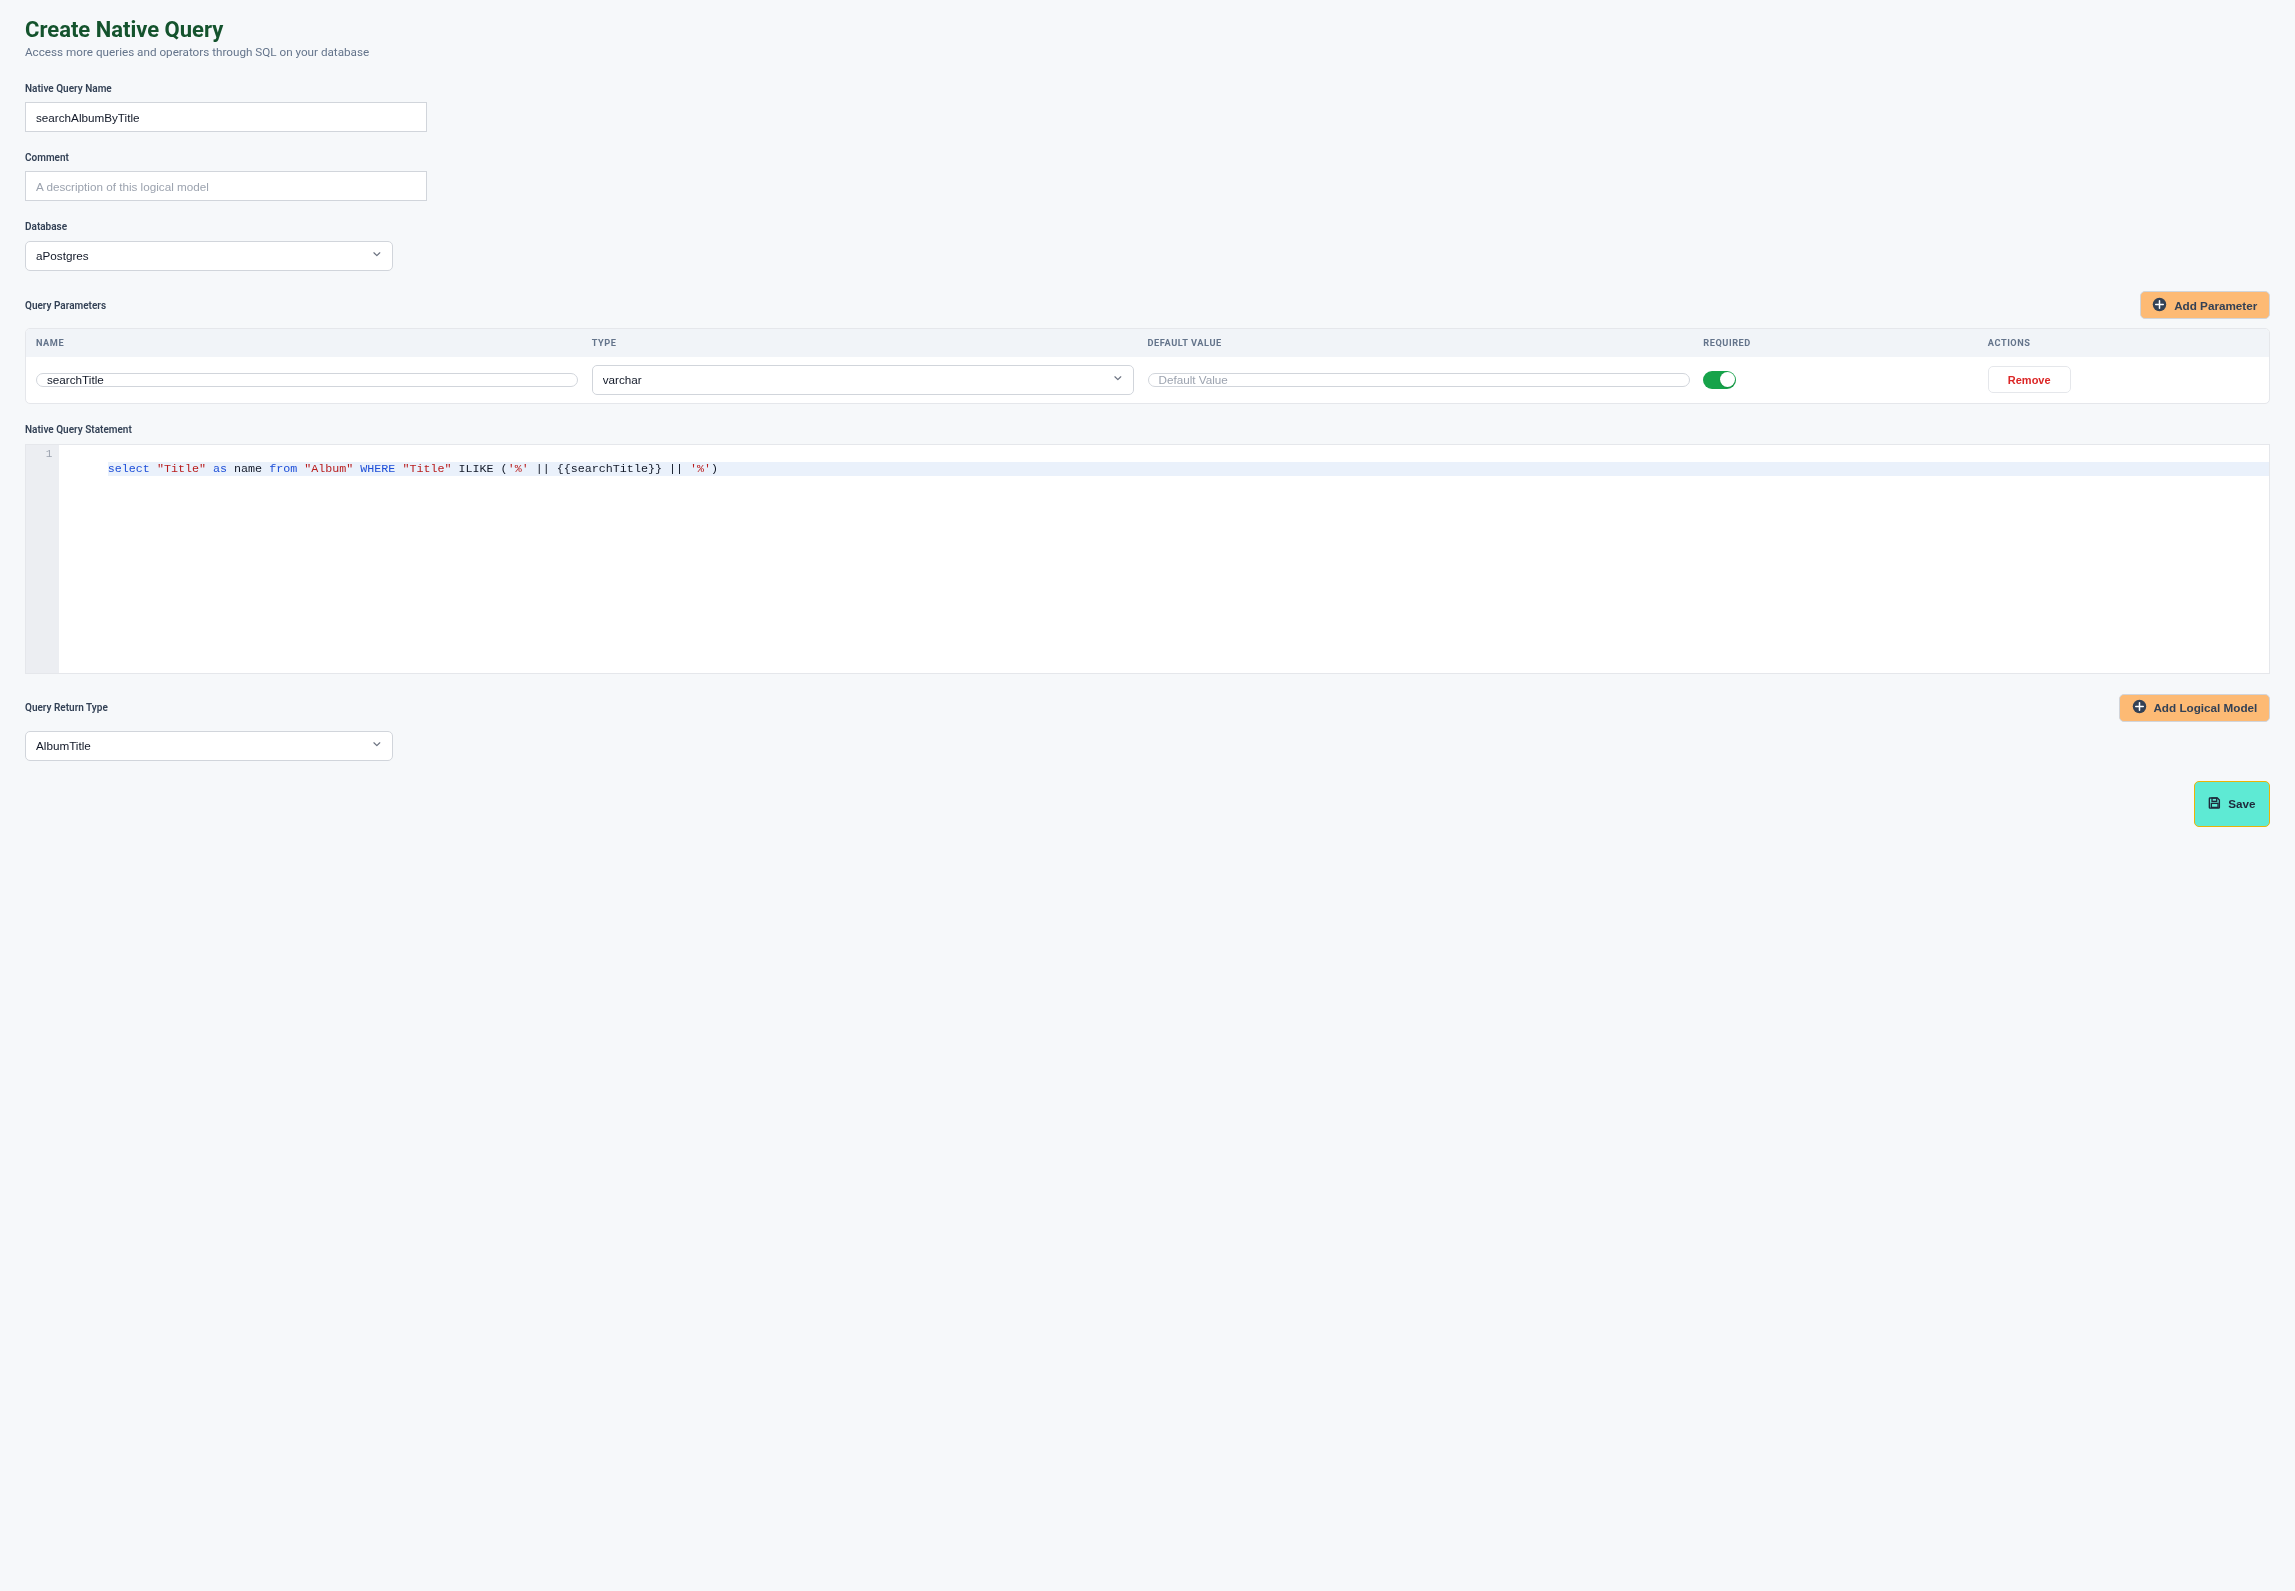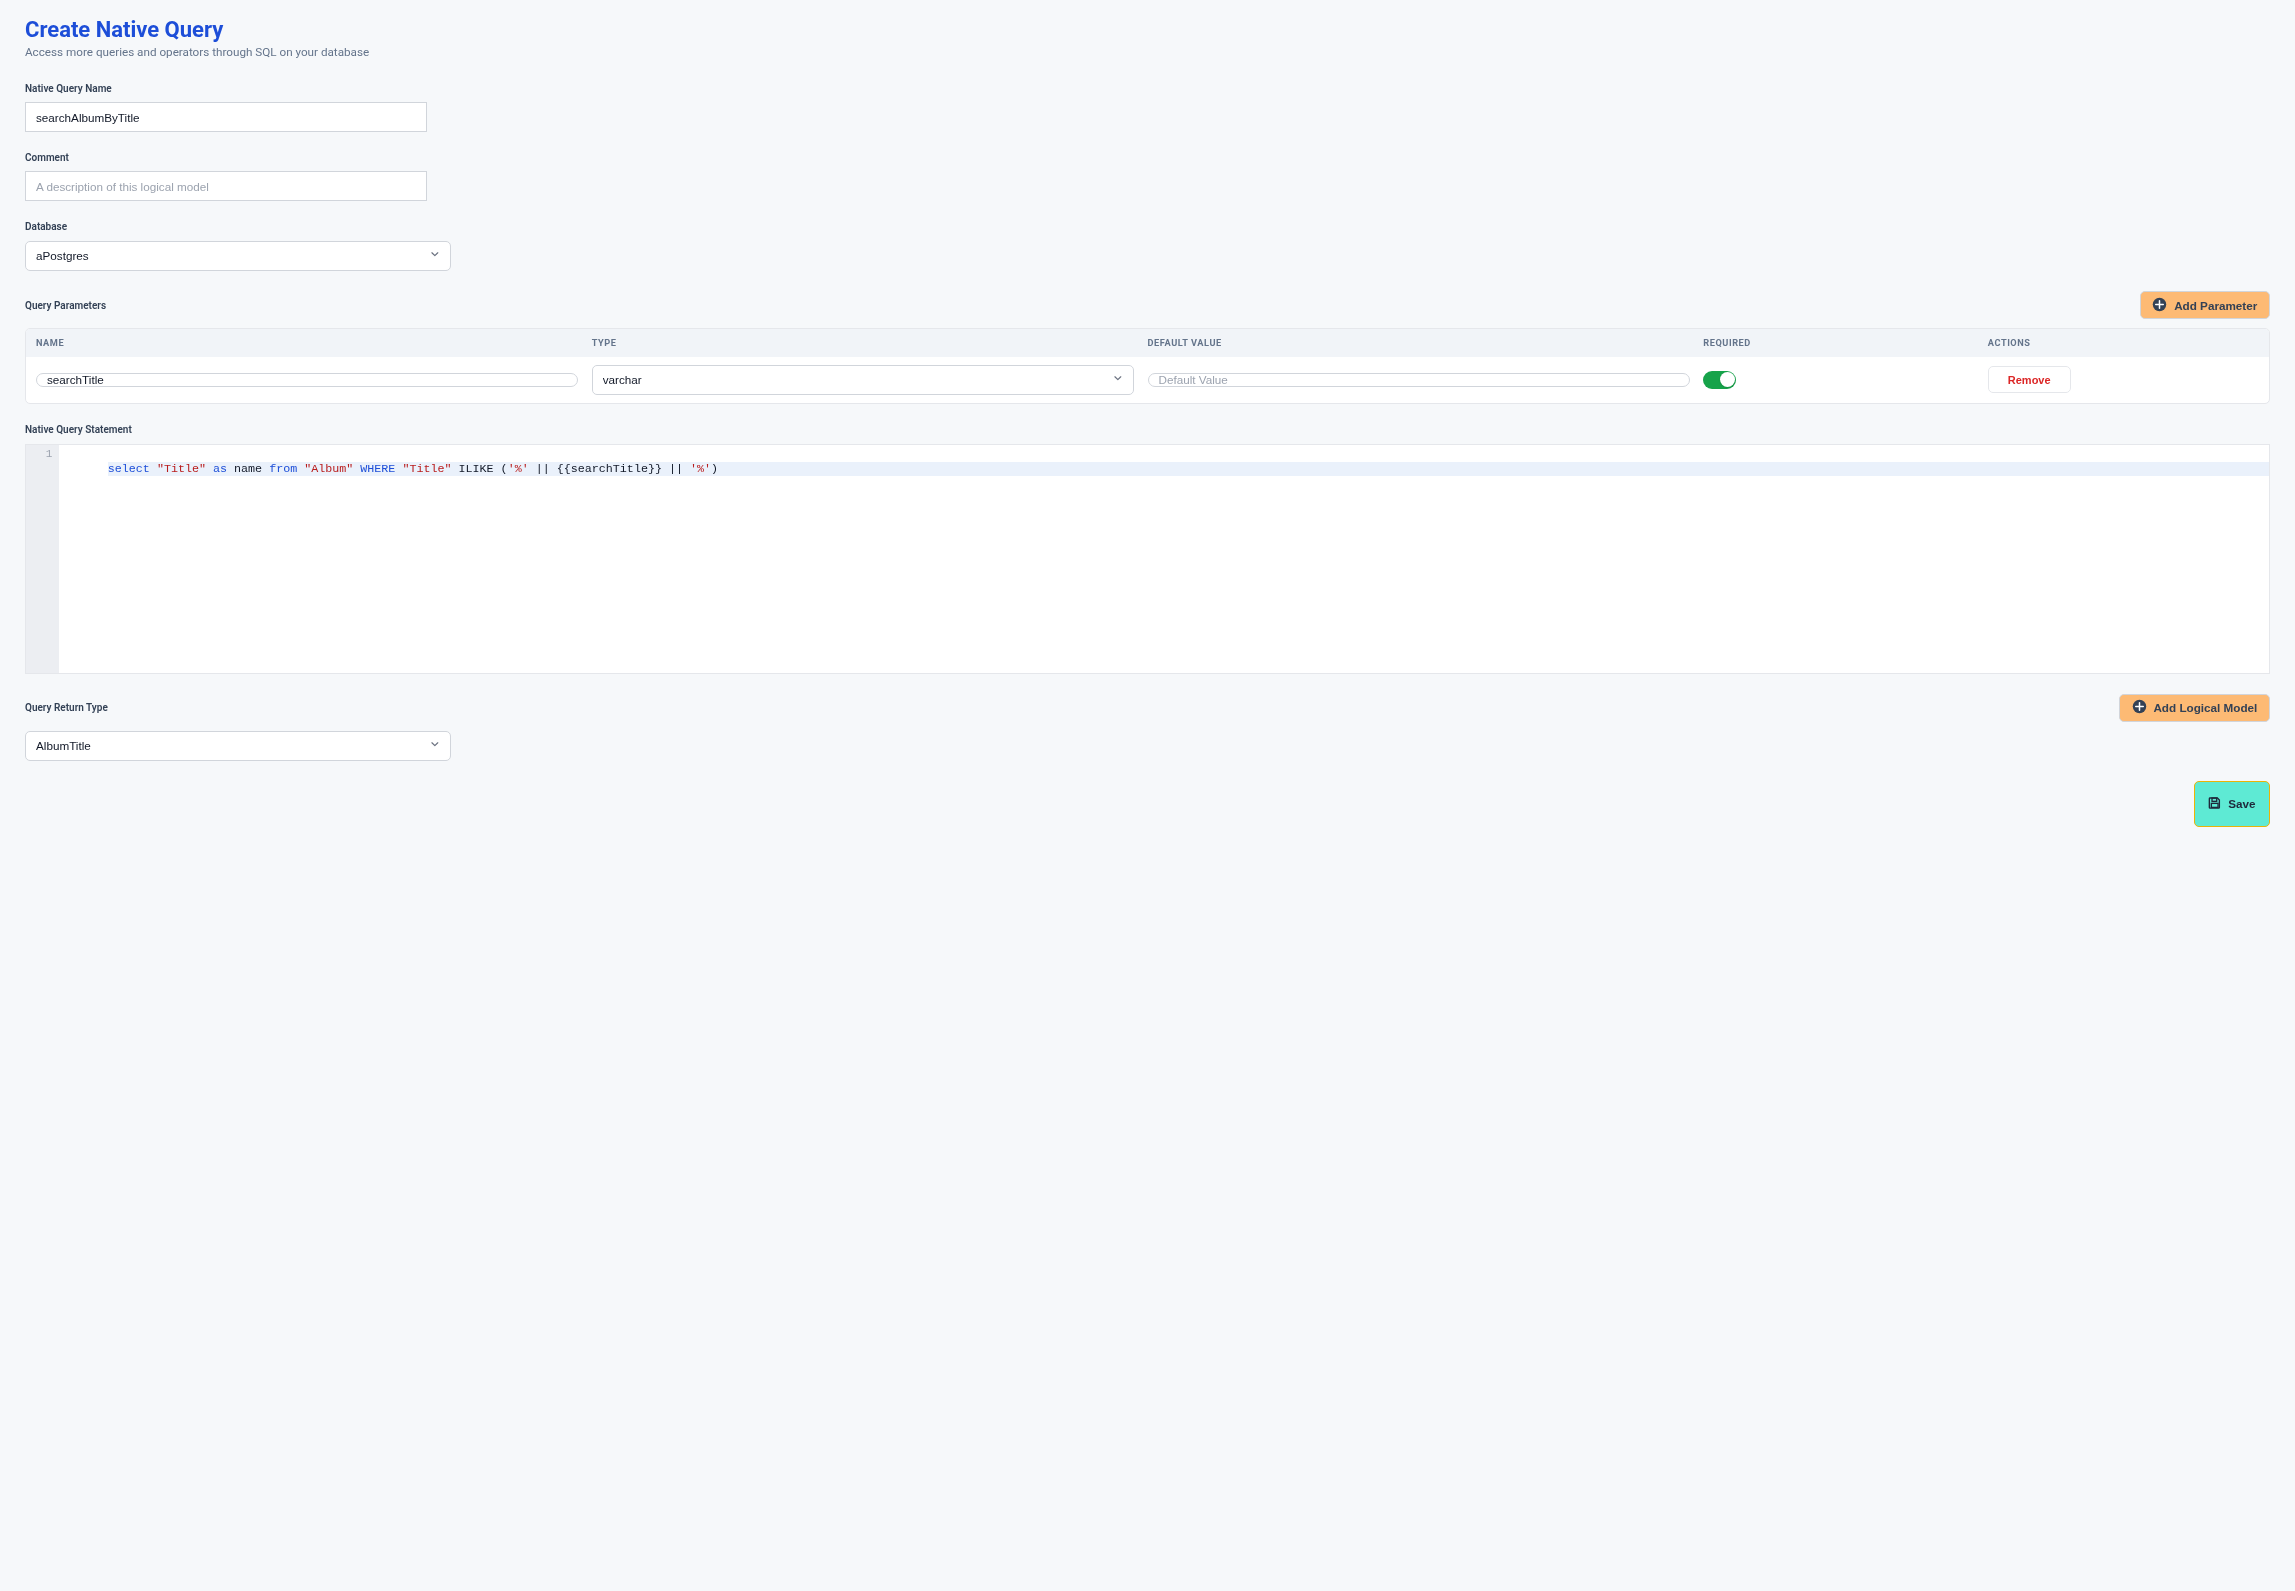--- a/index.html
+++ b/index.html
@@ -6,21 +6,21 @@
     body {
       font-family: -apple-system, BlinkMacSystemFont, "Segoe UI", Roboto, Helvetica, Arial, sans-serif;
       background: #f6f8fa;
       color: #334155;
       font-size: 11.7px;
       padding: 17px 25px;
     }
     .page-title {
       font-size: 22px;
       font-weight: 700;
-      color: #1d4ed8;
+      color: #14532d;
       margin-bottom: 3.3px;
     }
     .page-subtitle {
       font-size: 11.7px;
       color: #64748b;
       margin-bottom: 23.4px;
     }
     .field-group { margin-bottom: 20px; }
     .field-label {
       font-size: 10px;
@@ -37,21 +37,21 @@
       border: 0.8px solid #d1d5db;
       border-radius: 0;
       background: #fff;
       font-size: 11.7px;
       color: #111827;
       outline: none;
     }
     .text-input::placeholder { color: #9ca3af; }
     .select-wrap {
       position: relative;
-      width: 426px;
+      width: 368px;
       max-width: 100%;
     }
     .select-input {
       width: 100%;
       height: 30px;
       padding: 5px 30px 5px 10px;
       border: 0.8px solid #d1d5db;
       border-radius: 5px;
       background: #fff;
       font-size: 11.7px;

